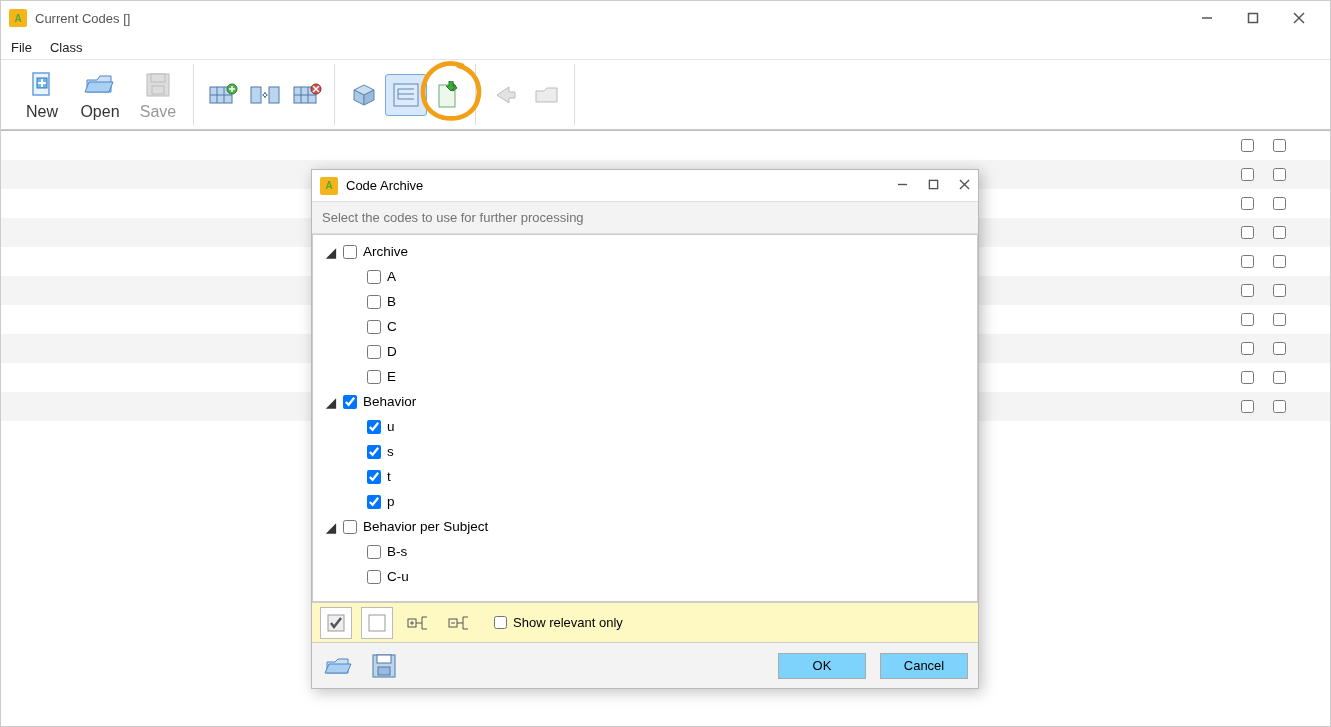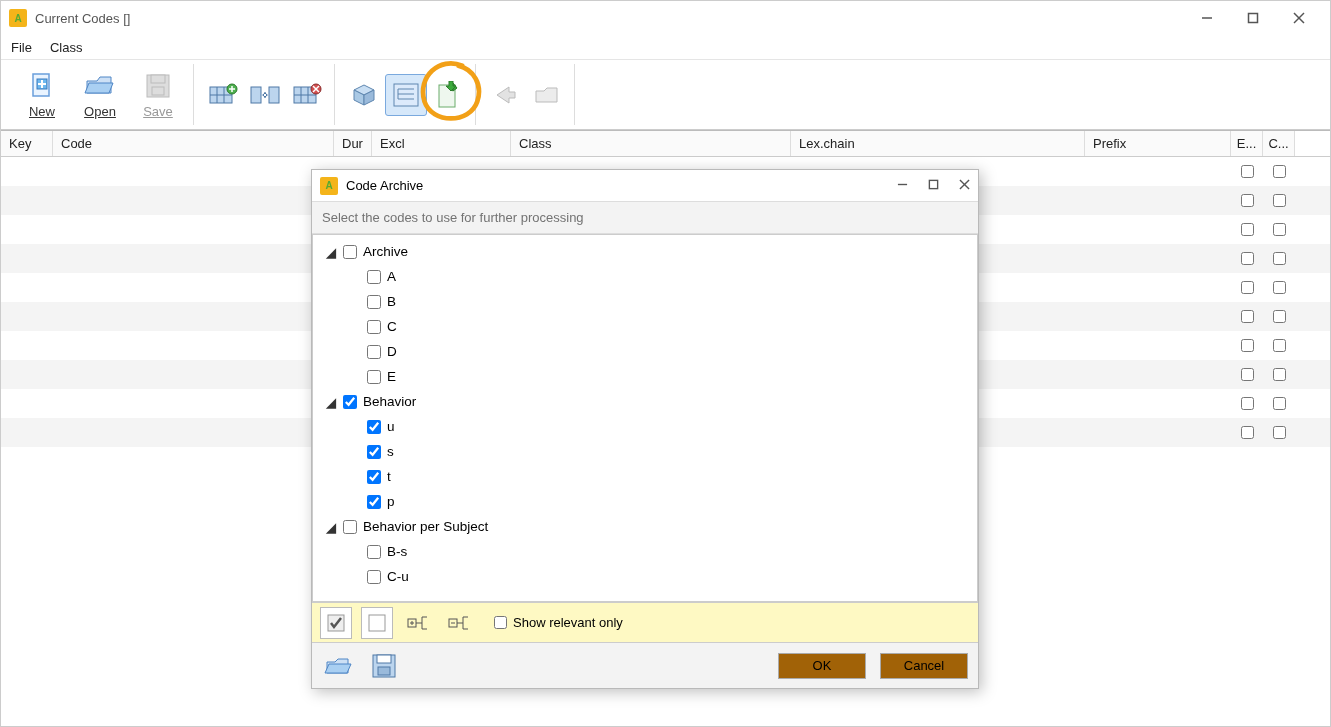--- a/index.html
+++ b/index.html
@@ -73,21 +73,21 @@
     display: flex;
     flex-direction: column;
     align-items: center;
     justify-content: center;
     gap: 2px;
     border-radius: 3px;
     cursor: pointer;
   }
   .tb-btn.icon-only { width: 42px; height: 42px; }
   .tb-icon { width: 32px; height: 32px; display:flex; align-items:center; justify-content:center; }
-  .tb-label { font-size: 13px; color:#333;text-decoration:underline; }
+  .tb-label { font-size: 16px; color:#333; }
   .tb-btn.disabled .tb-label { color: #999; }
   .tb-btn.disabled .tb-icon svg * { stroke:#bbb; fill:#ddd; }
   
   .circle-highlight {
     position:absolute;
     left: 410px; top: 0px;
     width: 76px; height: 66px;
     pointer-events:none;
   }
   .tb-btn.selected { background:#d6e8fa; border:1px solid #7aa9de; }
@@ -178,21 +178,21 @@
     width:32px; height:32px; border:1px solid #bbb; background:#fff; display:flex; align-items:center; justify-content:center; cursor:pointer;
   }
   .dlg-tb-btn.flat { border:1px solid transparent; background:transparent; }
   .show-rel { display:flex; align-items:center; gap:6px; margin-left:10px; font-size:13px; }
   .dlg-bottom {
     height:46px; display:flex; align-items:center; padding:4px 10px; gap:14px;
     border-top:1px solid #ccc;
   }
   .dlg-bottom .spacer { flex:1; }
   .btn {
-    min-width:88px; height:26px; border:1px solid #aaa; background:#a16207; cursor:pointer; font-size:13px;
+    min-width:88px; height:26px; border:1px solid #aaa; background:#7dd3fc; cursor:pointer; font-size:13px;
   }
 </style>
 </head>
 <body>
 
 <div class="titlebar">
   <div class="app-icon">A</div>
   <span class="title-text">Current Codes []</span>
   <div class="win-controls">
     <div class="win-btn">
@@ -323,31 +323,20 @@
           <path d="M3 8 h8 l3 -3 h10 v14 h-21 z" fill="#ececec" stroke="#bbb"></path>
         </svg>
     </div>
   </div>
   <svg class="circle-highlight" viewBox="0 0 80 70">
     <path d="M54 6 C 30 -4, 6 18, 14 44 C 22 68, 62 68, 70 44 C 76 26, 66 10, 50 6" fill="none" stroke="#f2a017" stroke-width="5" stroke-linecap="round"></path>
   </svg>
 </div>
 
 <div class="table-wrap">
-  <div class="table-header">
-    <div class="th c-key">Key</div>
-    <div class="th c-code">Code</div>
-    <div class="th c-dur">Dur</div>
-    <div class="th c-excl">Excl</div>
-    <div class="th c-class">Class</div>
-    <div class="th c-lex">Lex.chain</div>
-    <div class="th c-prefix">Prefix</div>
-    <div class="th c-e">E...</div>
-    <div class="th c-c">C...</div>
-  </div>
   <div class="tbody">
 
   <div class="row">
         <div class="td c-key"></div>
         <div class="td c-code"></div>
         <div class="td c-dur"></div>
         <div class="td c-excl"></div>
         <div class="td c-class"></div>
         <div class="td c-lex"></div>
         <div class="td c-prefix"></div>

